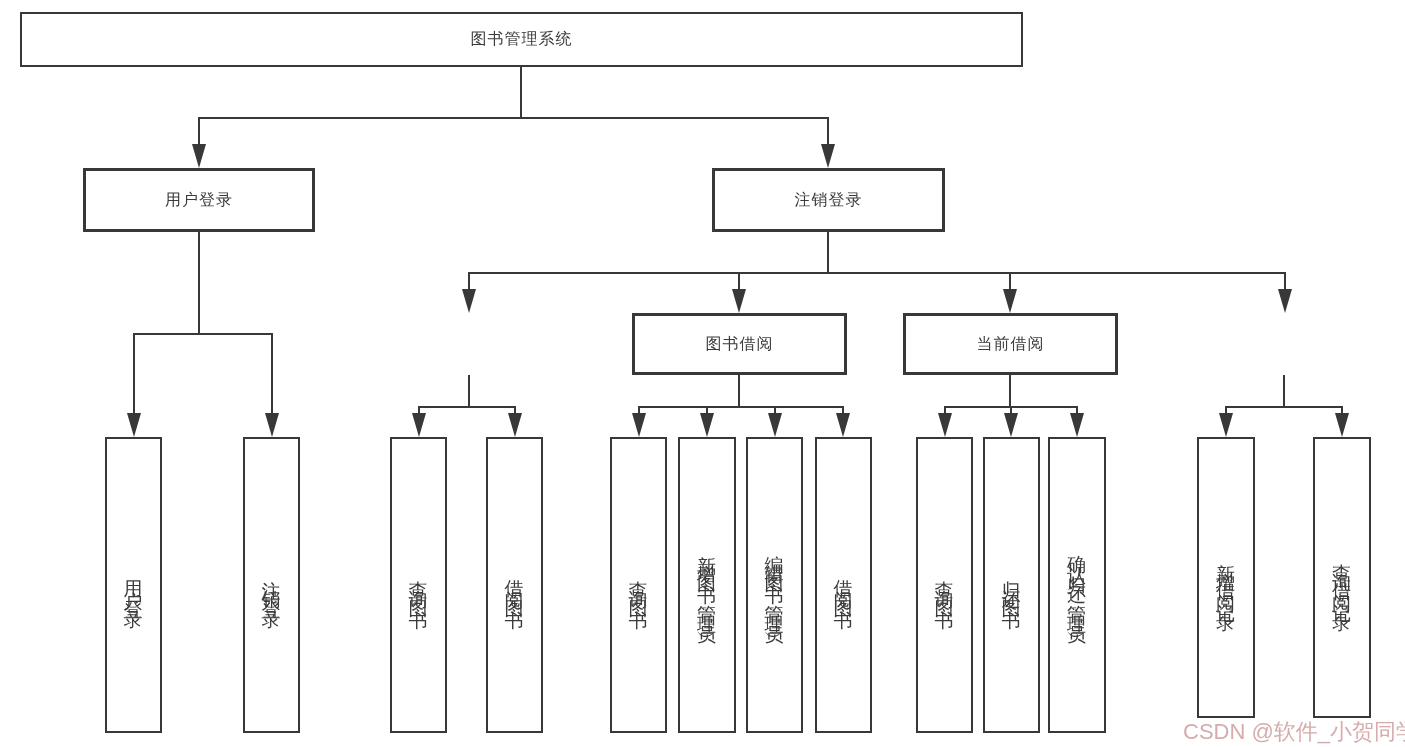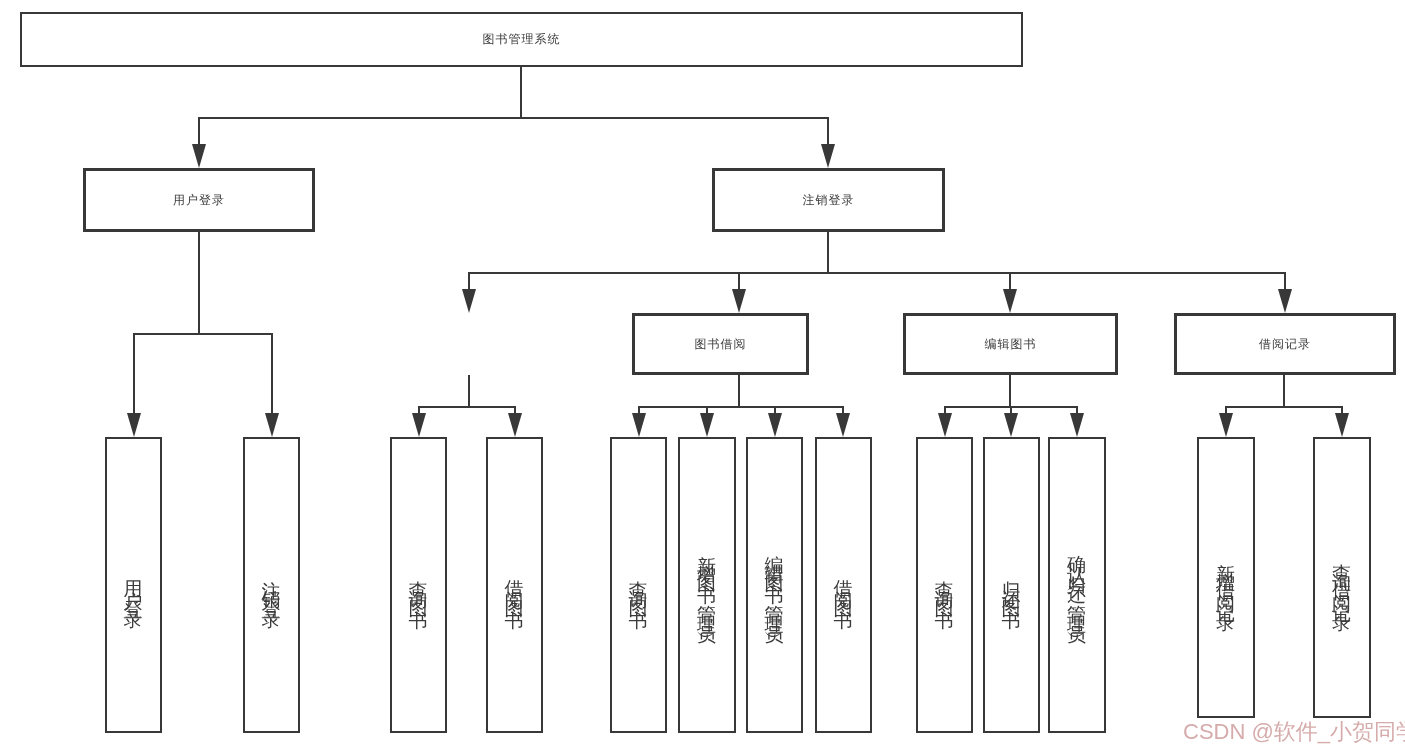--- a/index.html
+++ b/index.html
@@ -13,21 +13,21 @@
   .box{
     position:absolute;
     box-sizing:border-box;
     background:#ffffff;
     border:3px solid #383838;
     display:flex;align-items:center;justify-content:center;
     color:#3b3b3b;
     z-index:2;
   }
   .box.b2{border-width:2px;}
-  .hlabel{font-size:12px;letter-spacing:1px;white-space:nowrap;}
+  .hlabel{font-size:16px;letter-spacing:1px;white-space:nowrap;}
   .vlabel{
     writing-mode:vertical-rl;
     text-orientation:mixed;
     font-size:19px;
     line-height:1;
     letter-spacing:10px;
     white-space:nowrap;
   }
   .line{position:absolute;background:#383838;z-index:1;}
   .arrow{
@@ -80,28 +80,25 @@
   <div class="line" style="left:468px;top:272px;width:818px;height:2px"></div>
   <div class="line" style="left:468px;top:272px;width:2px;height:30px"></div>
   <div class="arrow" style="left:462px;top:289px"></div>
   <div class="line" style="left:738px;top:272px;width:2px;height:30px"></div>
   <div class="arrow" style="left:732px;top:289px"></div>
   <div class="line" style="left:1009px;top:272px;width:2px;height:30px"></div>
   <div class="arrow" style="left:1003px;top:289px"></div>
   <div class="line" style="left:1284px;top:272px;width:2px;height:30px"></div>
   <div class="arrow" style="left:1278px;top:289px"></div>
 
-  <div class="box" style="left:632px;top:313px;width:177px;height:62px">
+  <div class="box" style="left:632px;top:313px;width:215px;height:62px">
     <span class="hlabel">图书借阅</span>
   </div>
   <div class="box" style="left:903px;top:313px;width:215px;height:62px">
-    <span class="hlabel">编辑图书</span>
-  </div>
-  <div class="box" style="left:1174px;top:313px;width:222px;height:62px">
-    <span class="hlabel">借阅记录</span>
+    <span class="hlabel">当前借阅</span>
   </div>
 
   <div class="line" style="left:468px;top:375px;width:2px;height:31px"></div>
   <div class="line" style="left:418px;top:406px;width:98px;height:2px"></div>
   <div class="line" style="left:418px;top:406px;width:2px;height:20px"></div>
   <div class="arrow" style="left:412px;top:413px"></div>
   <div class="line" style="left:514px;top:406px;width:2px;height:20px"></div>
   <div class="arrow" style="left:508px;top:413px"></div>
 
   <div class="line" style="left:738px;top:375px;width:2px;height:31px"></div>

